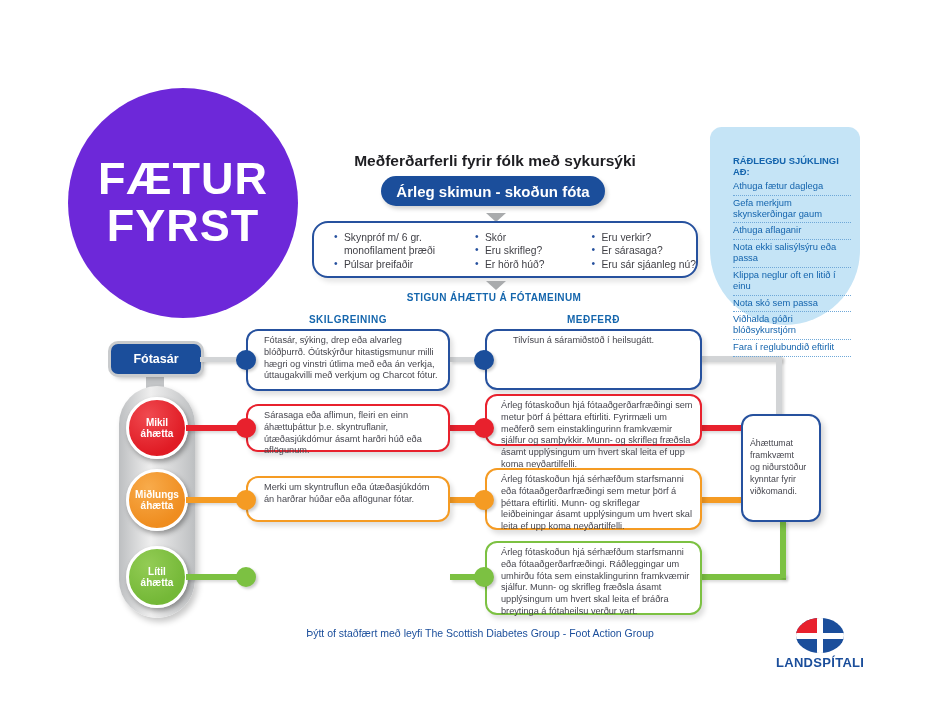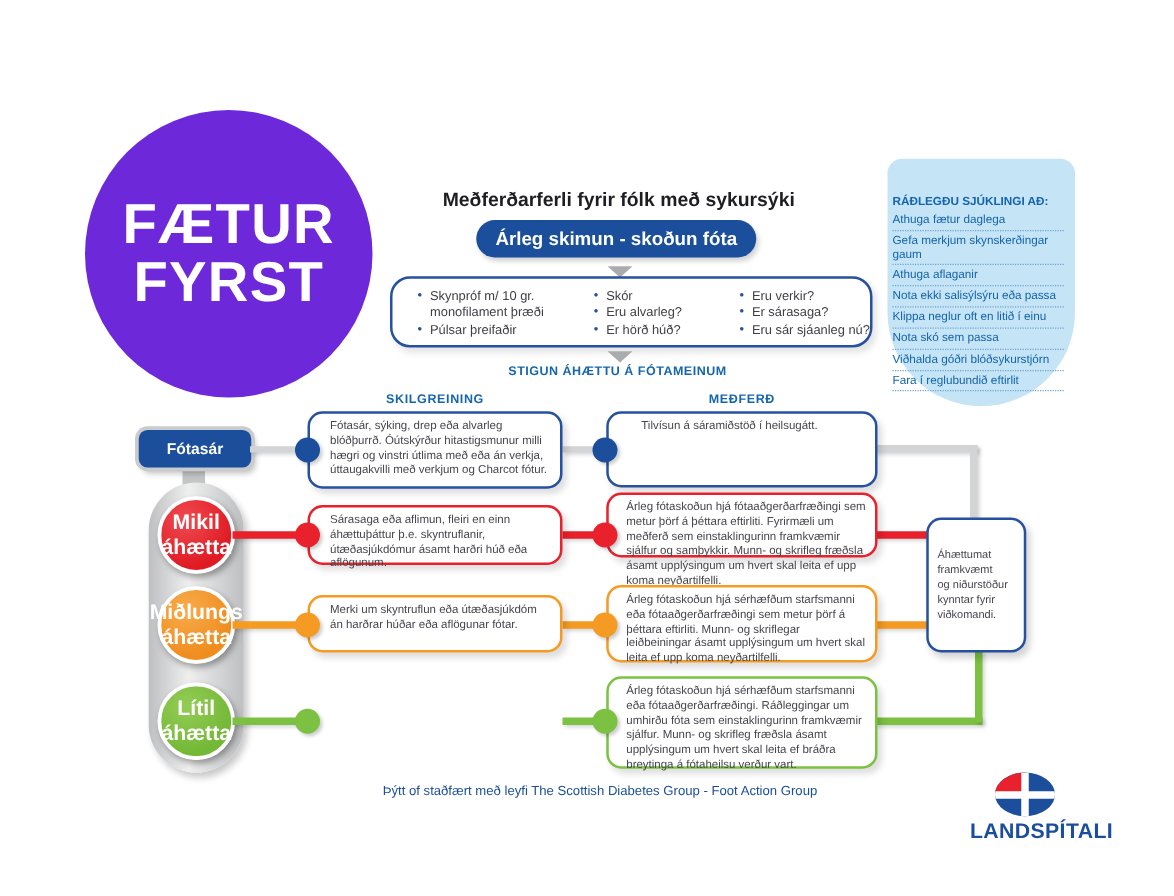--- a/index.html
+++ b/index.html
@@ -34,21 +34,21 @@
   
   .fotasar-pill{left:111px;top:344px;width:90px;height:30px;background:#1b4e9b;border-radius:7px;
                 box-shadow:0 0 0 3px #c9cbcd,3px 4px 5px rgba(0,0,0,.28);
                 display:flex;align-items:center;justify-content:center;color:#fff;font-weight:bold;font-size:12.5px;}
   .stub{left:146px;top:374px;width:18px;height:14px;background:#c3c5c7;}
   .capsule{left:119px;top:386px;width:76px;height:232px;border-radius:38px;
            background:linear-gradient(to right,#bdbfc1,#efefef 42%,#bdbfc1);
            box-shadow:3px 4px 6px rgba(0,0,0,.22);}
   .tl-circle{width:62px;height:62px;border-radius:50%;border:3px solid #fff;box-sizing:border-box;
              display:flex;align-items:center;justify-content:center;text-align:center;
-             color:#fff;font-weight:bold;font-size:17px;line-height:1.15;
+             color:#fff;font-weight:bold;font-size:10px;line-height:1.15;
              box-shadow:2px 3px 5px rgba(0,0,0,.35);}
   .tl-red{left:126px;top:397px;background:radial-gradient(circle at 35% 28%,#f04a50,#e01b24 70%);}
   .tl-orange{left:126px;top:469px;background:radial-gradient(circle at 35% 28%,#f8ab4b,#ef8d1f 70%);}
   .tl-green{left:126px;top:546px;background:radial-gradient(circle at 35% 28%,#93cc55,#74b837 70%);}
 
   
   .line{position:absolute;box-shadow:2px 2px 3px rgba(0,0,0,.15);}
   .gray{background:#d2d4d6;} .red{background:#e8212d;} .orange{background:#f59b23;} .green{background:#7cc142;} .navy{background:#1b4e9b;}
   .dot{position:absolute;width:20px;height:20px;border-radius:50%;z-index:5;box-shadow:2px 2px 3px rgba(0,0,0,.2);}
 
@@ -60,57 +60,57 @@
   .b-orange{border:2px solid #f59b23;} .b-green{border:2px solid #7cc142;}
 
   
   .side-note{left:741px;top:414px;width:80px;height:108px;border:2px solid #26519e;border-radius:12px;background:#fff;
              box-sizing:border-box;z-index:6;box-shadow:3px 4px 6px rgba(0,0,0,.18);
              display:flex;align-items:center;padding:6px 7px;}
   .side-note .txt{font-size:8.8px;line-height:1.35;color:#46464e;}
 
   
   .advice{left:710px;top:127px;width:150px;height:198px;background:#c5e4f6;border-radius:12px 12px 76px 76px;
-          box-sizing:border-box;padding:28px 9px 0 4px;}
+          box-sizing:border-box;padding:28px 9px 0 23px;}
   .advice-head{font-size:9.4px;font-weight:bold;color:#1464ad;margin-bottom:2px;}
   .advice-item{font-size:9.4px;color:#1464ad;padding:2px 0 3px 0;border-bottom:1px dotted #6fa8d8;line-height:1.15;}
 
   
   .attribution{left:230px;top:627px;width:500px;text-align:center;font-size:10.5px;font-weight:normal;color:#1b4e9b;}
   .logo{left:776px;top:618px;width:88px;text-align:center;}
   .logo-mark{position:relative;width:48px;height:35px;border-radius:50%;background:#1b4e9b;margin:0 auto;overflow:hidden;}
   .logo-red{position:absolute;left:0;top:0;width:50%;height:50%;background:#e8212d;}
   .logo-cross-v{position:absolute;left:21px;top:0;width:6px;height:100%;background:#fff;}
   .logo-cross-h{position:absolute;top:14.5px;left:0;height:6px;width:100%;background:#fff;}
-  .logo-text{font-size:17px;font-weight:bold;color:#1b4e9b;letter-spacing:.3px;margin-top:2px;}
+  .logo-text{font-size:13px;font-weight:bold;color:#1b4e9b;letter-spacing:.3px;margin-top:2px;}
 </style>
 </head>
 <body>
 
 <div class="stage">
 
   <div class="abs badge">
     <div class="badge-text">
       <div>FÆTUR</div>
       <div>FYRST</div>
     </div>
   </div>
 
   <div class="abs main-title">Meðferðarferli fyrir fólk með sykursýki</div>
   <div class="abs pill">Árleg skimun - skoðun fóta</div>
   <div class="abs tri" style="left:486px;top:213px;"></div>
 
   <div class="abs check-box">
     <div class="check-col c1">
-      <div class="check-item">Skynpróf m/ 10 gr. monofilament þræði</div>
+      <div class="check-item">Skynpróf m/ 6 gr. monofilament þræði</div>
       <div class="check-item">Púlsar þreifaðir</div>
     </div>
     <div class="check-col c2">
       <div class="check-item">Skór</div>
-      <div class="check-item">Eru alvarleg?</div>
+      <div class="check-item">Eru skrifleg?</div>
       <div class="check-item">Er hörð húð?</div>
     </div>
     <div class="check-col c3">
       <div class="check-item">Eru verkir?</div>
       <div class="check-item">Er sárasaga?</div>
       <div class="check-item">Eru sár sjáanleg nú?</div>
     </div>
   </div>
   <div class="abs tri" style="left:486px;top:281px;"></div>
 

